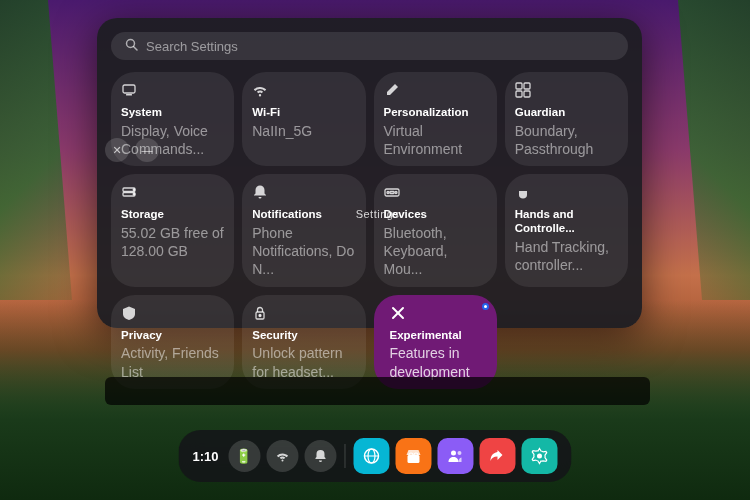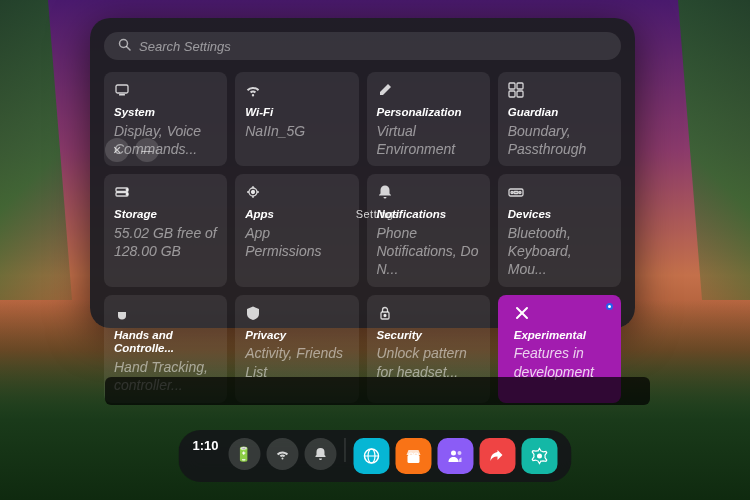--- a/index.html
+++ b/index.html
@@ -41,29 +41,28 @@
       width: 120px; height: 300px;
       background: linear-gradient(225deg, #1a4a1a 0%, #2a6a2a 50%, transparent 100%);
       clip-path: polygon(40% 0, 100% 0, 100% 100%, 60% 100%);
       opacity: 0.8;
     }
 
     
     .settings-panel {
       position: absolute;
       top: 18px;
-      left: 90px;
+      left: 97px;
       width: 545px;
       height: 310px;
       background: rgba(30, 30, 35, 0.95);
       border-radius: 20px;
       padding: 14px;
       z-index: 10;
       box-shadow: 0 8px 40px rgba(0,0,0,0.6);
-      font-style: italic;
     }
 
     
     .search-bar {
       display: flex;
       align-items: center;
       background: rgba(255,255,255,0.1);
       border-radius: 20px;
       padding: 6px 14px;
       margin-bottom: 12px;
@@ -80,29 +79,29 @@
 
     
     .settings-grid {
       display: grid;
       grid-template-columns: repeat(4, 1fr);
       gap: 8px;
     }
 
     .settings-item {
       background: rgba(255,255,255,0.08);
-      border-radius: 8px;
+      border-radius: 24px;
       padding: 10px 10px 8px;
       cursor: pointer;
       transition: background 0.15s;
       position: relative;
       min-height: 68px;
     }
     .settings-item.experimental {
-      background: #a21caf;
+      background: #701a75;
       padding-left: 16px;
     }
 
     .item-icon {
       font-size: 16px;
       margin-bottom: 4px;
       color: rgba(255,255,255,0.9);
       display: block;
     }
     .item-title {
@@ -184,21 +183,21 @@
       z-index: 10;
     }
 
     
     .taskbar {
       position: absolute;
       bottom: 18px;
       left: 50%;
       transform: translateX(-50%);
       display: flex;
-      align-items: flex-start;
+      align-items: center;
       gap: 6px;
       background: rgba(20,20,25,0.85);
       border-radius: 22px;
       padding: 8px 14px;
       z-index: 20;
       backdrop-filter: blur(10px);
     }
 
     .taskbar-time {
       color: white;
@@ -297,32 +296,20 @@
         <span class="item-icon"><svg width="16" height="16" viewBox="0 0 16 16" fill="none" stroke="rgba(255,255,255,0.8)" stroke-width="1.3">
             <rect x="2" y="4" width="12" height="3.5" rx="1"></rect>
             <rect x="2" y="8.5" width="12" height="3.5" rx="1"></rect>
             <circle cx="13" cy="5.75" r="0.8" fill="rgba(255,255,255,0.8)"></circle>
             <circle cx="13" cy="10.25" r="0.8" fill="rgba(255,255,255,0.8)"></circle>
           </svg></span>
         <span class="item-title">Storage</span>
         <span class="item-subtitle">55.02 GB free of 128.00 GB</span>
       </div>
       <div class="settings-item">
-        <span class="item-icon"><svg width="16" height="16" viewBox="0 0 16 16" fill="none" stroke="rgba(255,255,255,0.8)" stroke-width="1.3">
-            <circle cx="8" cy="8" r="4"></circle>
-            <circle cx="8" cy="8" r="1.5" fill="rgba(255,255,255,0.8)"></circle>
-            <line x1="8" y1="2" x2="8" y2="4"></line>
-            <line x1="8" y1="12" x2="8" y2="14"></line>
-            <line x1="2" y1="8" x2="4" y2="8"></line>
-            <line x1="12" y1="8" x2="14" y2="8"></line>
-          </svg></span>
-        <span class="item-title">Apps</span>
-        <span class="item-subtitle">App Permissions</span>
-      </div>
-      <div class="settings-item">
         <span class="item-icon"><svg width="16" height="16" viewBox="0 0 16 16" fill="rgba(255,255,255,0.8)">
             <path d="M8 1.5a4.5 4.5 0 0 0-4.5 4.5v3.5L2 11v.5h12V11l-1.5-1.5V6A4.5 4.5 0 0 0 8 1.5zm0 13a1.5 1.5 0 0 0 1.5-1.5h-3A1.5 1.5 0 0 0 8 14.5z"></path>
           </svg></span>
         <span class="item-title">Notifications</span>
         <span class="item-subtitle">Phone Notifications, Do N...</span>
       </div>
       <div class="settings-item">
         <span class="item-icon"><svg width="16" height="16" viewBox="0 0 16 16" fill="none" stroke="rgba(255,255,255,0.8)" stroke-width="1.3">
             <rect x="1" y="5" width="14" height="7" rx="1.5"></rect>
             <circle cx="4" cy="8.5" r="1"></circle>

